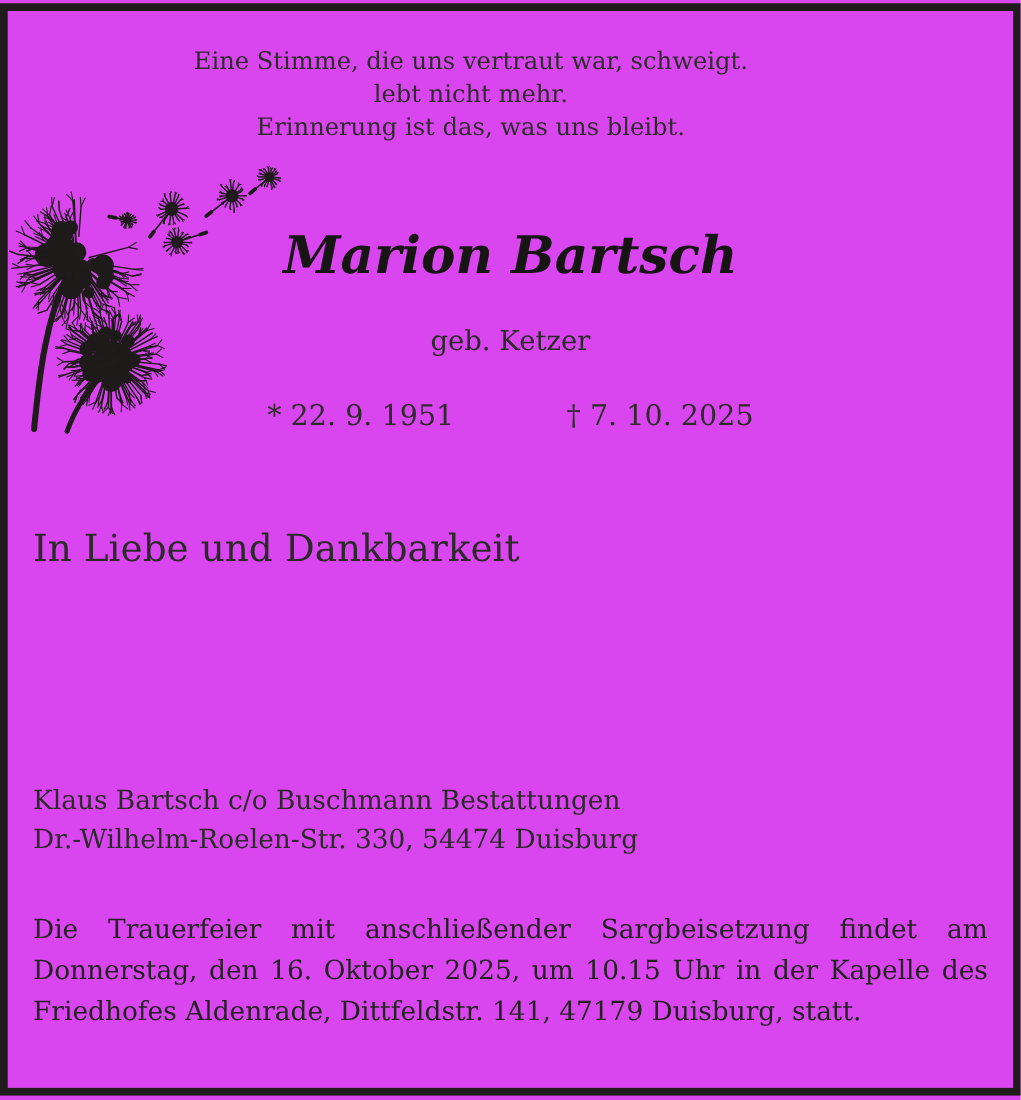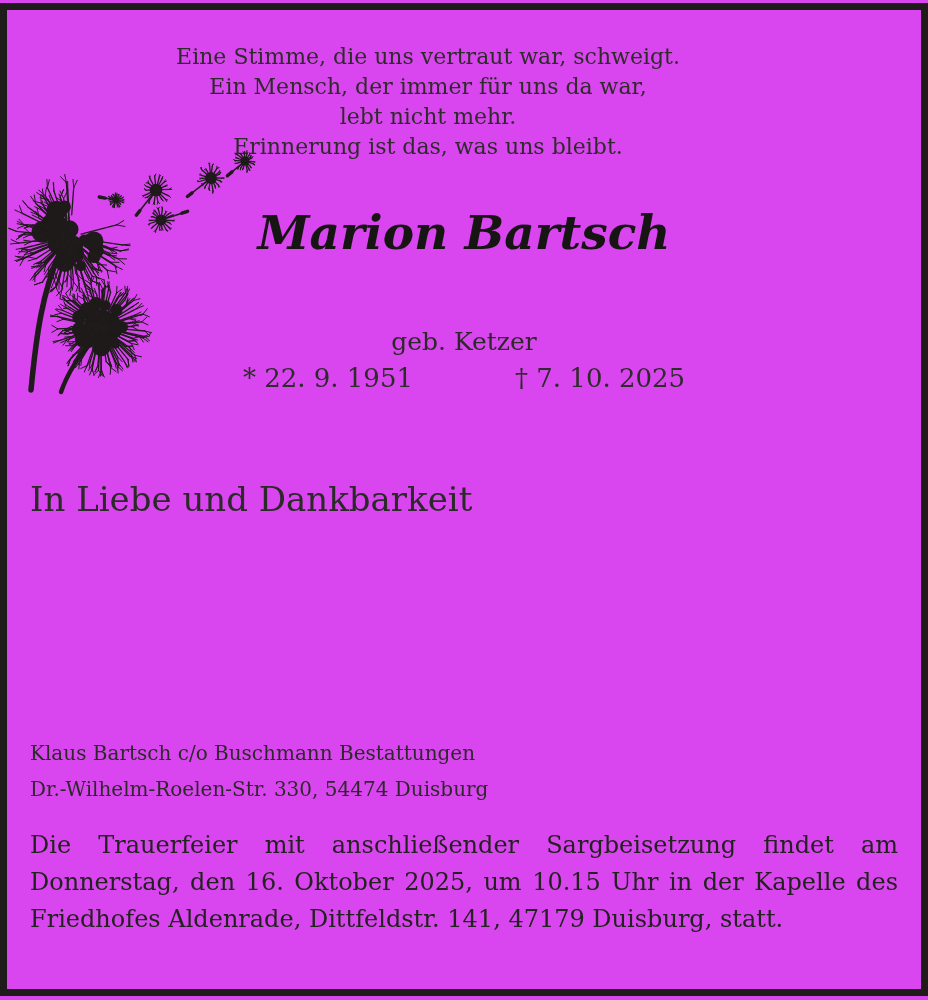--- a/index.html
+++ b/index.html
@@ -13,46 +13,45 @@
   }
   .verse{
     position:absolute;top:42px;left:0;width:856px;
     text-align:center;font-size:22px;line-height:30px;color:#2e2c2b;
   }
   .dandelion{position:absolute;left:4px;top:138px;width:260px;height:260px;}
   .name{
     position:absolute;top:205px;left:0;width:928px;text-align:center;
     font-size:47px;line-height:56px;font-weight:bold;font-style:italic;color:#171514;
   }
-  .maiden{position:absolute;top:294px;left:0;width:928px;text-align:center;font-size:25px;line-height:32px;margin-top:32px;}
+  .maiden{position:absolute;top:294px;left:0;width:928px;text-align:center;font-size:25px;line-height:32px;}
   .dates{
     position:absolute;top:362px;left:0;width:928px;
     display:flex;justify-content:center;gap:102px;font-size:26px;line-height:32px;color:#2e2c2b;
   }
   .farewell{position:absolute;top:483px;left:30px;font-size:34px;line-height:32px;}
   .mourners{
     position:absolute;top:554px;left:30px;font-size:28px;line-height:42px;
     font-weight:bold;color:#1d1a19;
   }
-  .contact{position:absolute;top:709px;left:30px;font-size:20px;line-height:36px;margin-top:26px;}
+  .contact{position:absolute;top:709px;left:30px;font-size:24px;line-height:36px;}
   .funeral{
     position:absolute;top:827px;left:30px;width:868px;
     font-size:24px;line-height:37px;text-align:justify;color:#242221;
   }
 </style>
 </head>
 <body>
 
 <div class="page">
 
   <div class="frame"></div>
 
   <div class="verse">
     <div>Eine Stimme, die uns vertraut war, schweigt.</div>
-    <div>Ein Mensch, der immer für uns da war,</div>
     <div>lebt nicht mehr.</div>
     <div>Erinnerung ist das, was uns bleibt.</div>
   </div>
 
   <svg class="dandelion" viewBox="0 0 260 260" xmlns="http://www.w3.org/2000/svg" aria-hidden="true">
       <g stroke="#1e1b1a" fill="#1e1b1a" stroke-linecap="round">
         <path d="M27,252 C32,200 38,152 58,110" fill="none" stroke-width="5.5"></path>
         <path d="M57,254 C64,234 76,216 91,201" fill="none" stroke-width="4.5"></path>
         <circle cx="54.8" cy="91.1" r="8.3" stroke="none"></circle>
         <circle cx="38.5" cy="93.9" r="10.9" stroke="none"></circle>

